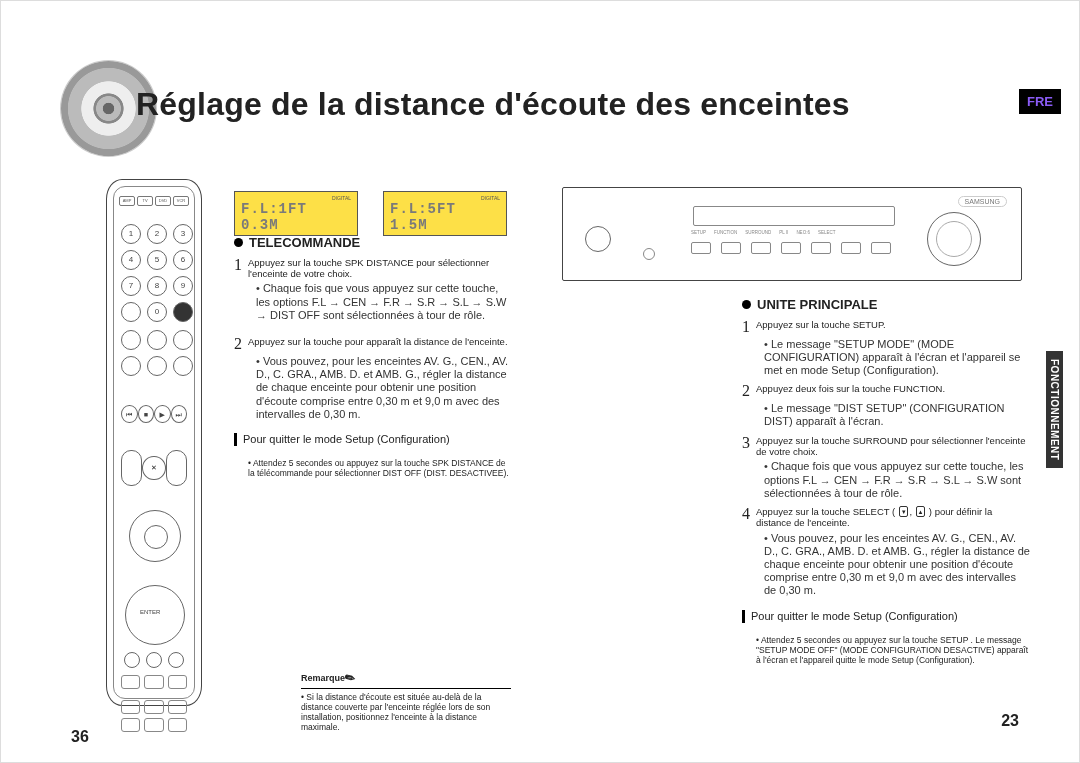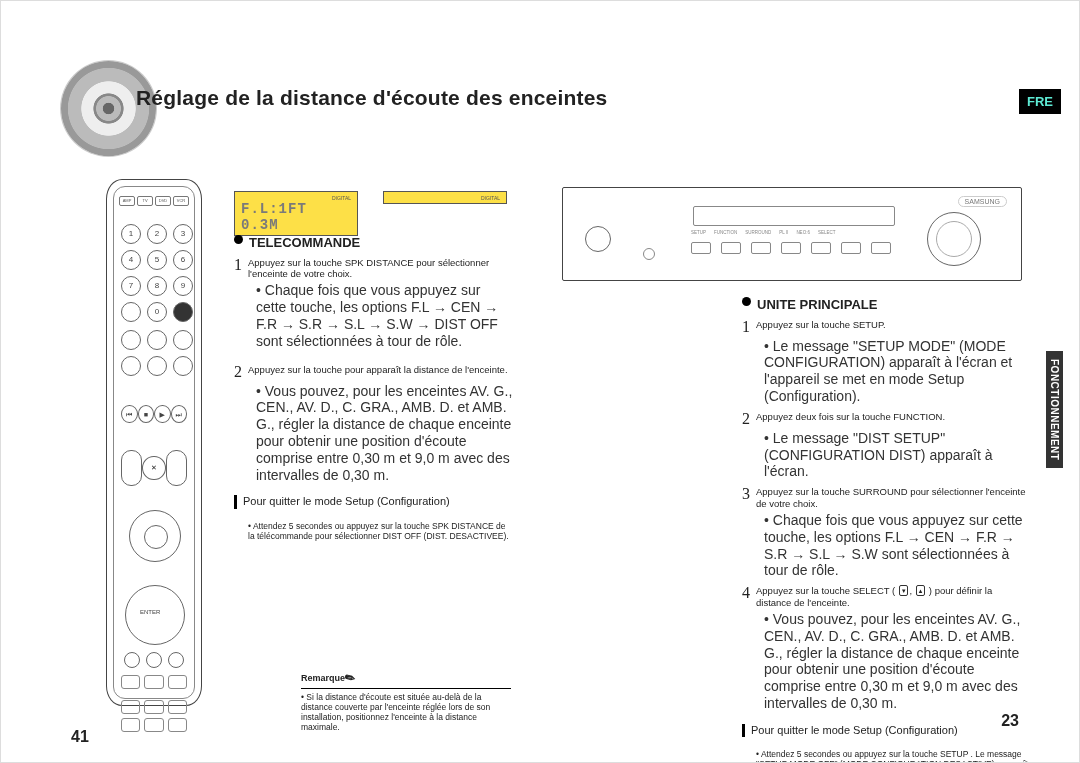--- a/index.html
+++ b/index.html
@@ -1,22 +1,22 @@
 <!DOCTYPE html>
 <html><head>
 <meta charset="utf-8">
 <style>
   html,body{margin:0;padding:0;background:#fff;font-family:Arial,Helvetica,sans-serif;color:#222}
   .spread{width:1080px;height:763px;position:relative;border:1px solid #ddd;box-sizing:border-box;overflow:hidden}
   
   .speaker-ring{position:absolute;left:60px;top:60px;width:95px;height:95px;border-radius:50%;
     background:radial-gradient(circle,#666 0 8%, #bbb 9% 18%, #888 19% 22%, #eee 23% 40%, #bbb 41% 60%, #999 61% 100%);
     box-shadow:0 0 0 1px #ccc}
-  .title{position:absolute;left:135px;top:85px;font-size:21px;font-weight:600;letter-spacing:.2px}
-  .lang-tag{position:absolute;right:18px;top:88px;background:#000;color:#5eead4;font-weight:700;padding:5px 8px;font-size:13px}
+  .title{position:absolute;left:135px;top:85px;font-size:32px;font-weight:600;letter-spacing:.2px}
+  .lang-tag{position:absolute;right:18px;top:88px;background:#000;color:#8b5cf6;font-weight:700;padding:5px 8px;font-size:13px}
   
   .side-tab{position:absolute;right:16px;top:350px;background:#333;color:#fff;font-size:10px;font-weight:700;
     writing-mode:vertical-rl;text-orientation:mixed;padding:8px 3px;letter-spacing:.5px}
   
   .pg-left{position:absolute;left:70px;bottom:16px;font-weight:700;font-size:16px}
   .pg-right{position:absolute;right:60px;bottom:32px;font-weight:700;font-size:16px}
 
   
   .remote{position:absolute;left:105px;top:178px;width:94px;height:525px;border:1.5px solid #444;border-radius:16px/20px;
     background:#fff}
@@ -60,26 +60,26 @@
   .unit .pwr{position:absolute;left:22px;top:38px;width:24px;height:24px;border:1.2px solid #666;border-radius:50%}
   .unit .btnrow{position:absolute;left:128px;top:54px;display:flex;gap:10px}
   .unit .tiny-btn{width:18px;height:10px;border:1px solid #888;border-radius:2px}
   .unit .lbls{position:absolute;left:128px;top:42px;display:flex;gap:8px;font-size:4.5px;color:#888}
   .unit .jack{position:absolute;left:80px;top:60px;width:10px;height:10px;border:1px solid #888;border-radius:50%}
 
   
   .col{position:absolute;font-size:10px;line-height:1.2}
   .col-left{left:233px;top:228px;width:280px}
   .col-right{left:741px;top:290px;width:288px}
-  .sec-head{font-size:13px;font-weight:700;margin:6px 0 4px;display:flex;align-items:flex-start;gap:6px}
+  .sec-head{font-size:13px;font-weight:700;margin:6px 0 4px;display:flex;align-items:center;gap:6px}
   .sec-head .dot{width:9px;height:9px;background:#000;border-radius:50%;display:inline-block}
   .step{display:flex;gap:6px;margin-top:6px}
   .step .n{font-size:16px;font-weight:400;font-family:"Times New Roman",serif;line-height:1}
   .step .b{font-size:9.5px;font-weight:400}
-  .bullet{font-size:14px;color:#333;margin-left:22px;margin-top:3px}
+  .bullet{font-size:11px;color:#333;margin-left:22px;margin-top:3px}
   .bullet::before{content:"• ";}
   .sub-title{font-size:11px;margin:12px 0 3px;border-left:3px solid #000;padding-left:6px}
   .sub-note{font-size:8.5px;margin-left:14px;margin-top:12px}
 
   .remarque{position:absolute;left:300px;top:670px;width:210px;font-size:8.5px}
   .remarque .lbl{font-weight:700;font-size:9px;display:flex;align-items:center;}
   .remarque .pen{display:inline-block;transform:rotate(-30deg);font-size:12px}
   .remarque hr{border:none;border-top:1px solid #000;margin:3px 0}
   .selbtn{display:inline-block;border:1px solid #333;border-radius:2px;padding:0 2px;font-size:7px;line-height:9px;vertical-align:1px;margin:0 1px}
 </style>
@@ -92,20 +92,21 @@
   <div class="title">Réglage de la distance d'écoute des enceintes</div>
   <div class="lang-tag">FRE</div>
   <div class="side-tab">FONCTIONNEMENT</div>
 
   <div class="lcd a">
     <div class="tiny">DIGITAL</div>
     <div class="lcd-txt">F.L:1FT 0.3M</div>
   </div>
   <div class="lcd b">
     <div class="tiny">DIGITAL</div>
+    <div class="lcd-txt">F.L:5FT 1.5M</div>
   </div>
 
   <div class="remote">
     <div class="modebar">
       <span>AMP</span>
       <span>TV</span>
       <span>DVD</span>
       <span>VCR</span>
     </div>
     <div class="rgrid b">
@@ -249,15 +250,15 @@
 
   <div class="remarque">
     <div class="lbl">
       <span>Remarque</span>
       <span class="pen">✎</span>
     </div>
     <hr>
     <div>• <span>Si la distance d'écoute est située au-delà de la distance couverte par l'enceinte réglée lors de son installation, positionnez l'enceinte à la distance maximale.</span></div>
   </div>
 
-  <div class="pg-left">41</div>
+  <div class="pg-left">36</div>
   <div class="pg-right">23</div>
 </div>
 
 </body></html>

